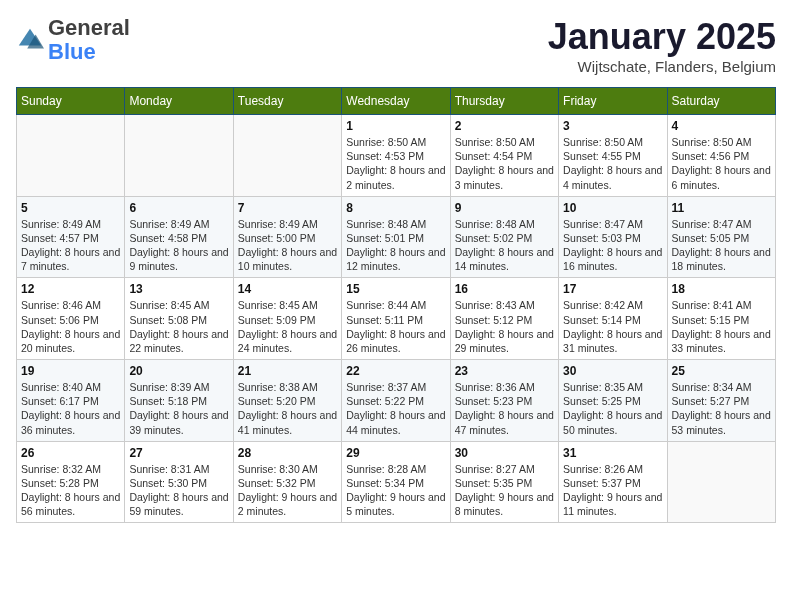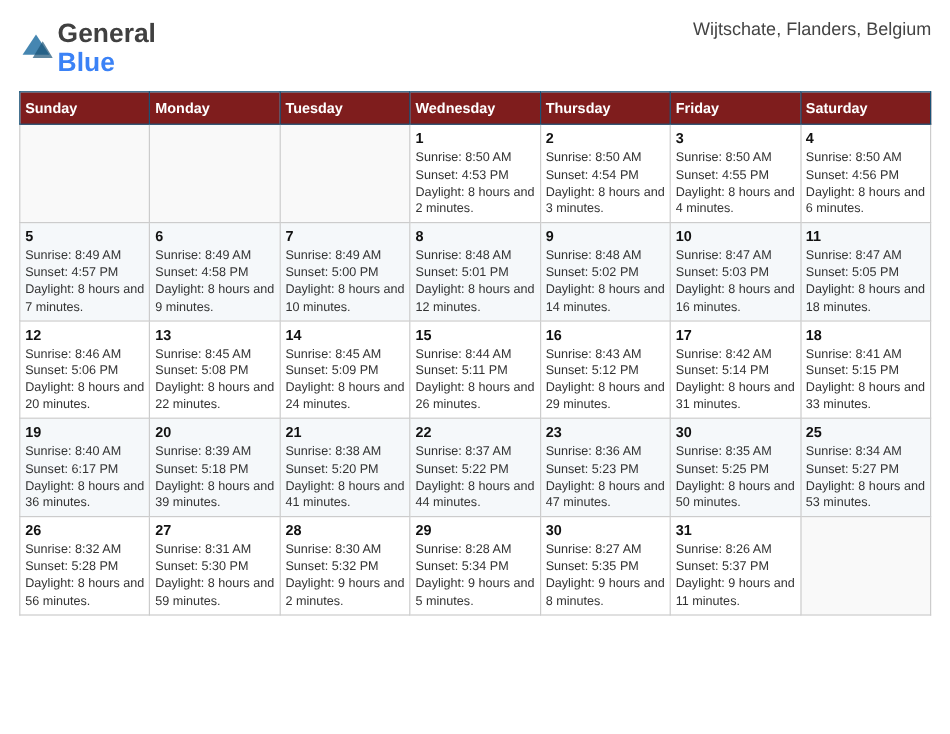--- a/index.html
+++ b/index.html
@@ -36,34 +36,33 @@
       text-align: right;
     }
     .calendar-title {
       font-size: 36px;
       font-weight: bold;
       color: #1a1a2e;
     }
     .calendar-subtitle {
       font-size: 15px;
       color: #444;
-      text-align: center;
     }
     .calendar {
       width: 100%;
       border-collapse: collapse;
       font-size: 11px;
     }
     .calendar thead th {
-      background-color: #7f1d1d;
+      background-color: #4d7c0f;
       color: white;
       padding: 6px 4px;
       text-align: left;
       font-size: 12px;
-      font-weight: bold;
+      font-weight: normal;
       border: 1px solid #1a5276;
     }
     .calendar tbody td {
       border: 1px solid #ccc;
       vertical-align: top;
       padding: 4px;
       width: calc(100% / 7);
       min-height: 80px;
       background: #fff;
     }
@@ -93,20 +92,21 @@
     <svg class="logo-icon" viewBox="0 0 40 40">
       <polygon points="20,4 36,28 4,28" fill="#2471a3" opacity="0.85"></polygon>
       <polygon points="28,12 40,32 16,32" fill="#1a5276" opacity="0.7"></polygon>
     </svg>
     <div class="logo-text">
       <span class="logo-general">General</span><br>
       <span class="logo-blue">Blue</span>
     </div>
   </div>
   <div class="title-block">
+    <div class="calendar-title">January 2025</div>
     <div class="calendar-subtitle">Wijtschate, Flanders, Belgium</div>
   </div>
 </div>
 
 <table class="calendar">
   <thead>
     <tr id="header-row">
         <th>Sunday</th>
         <th>Monday</th>
         <th>Tuesday</th>

